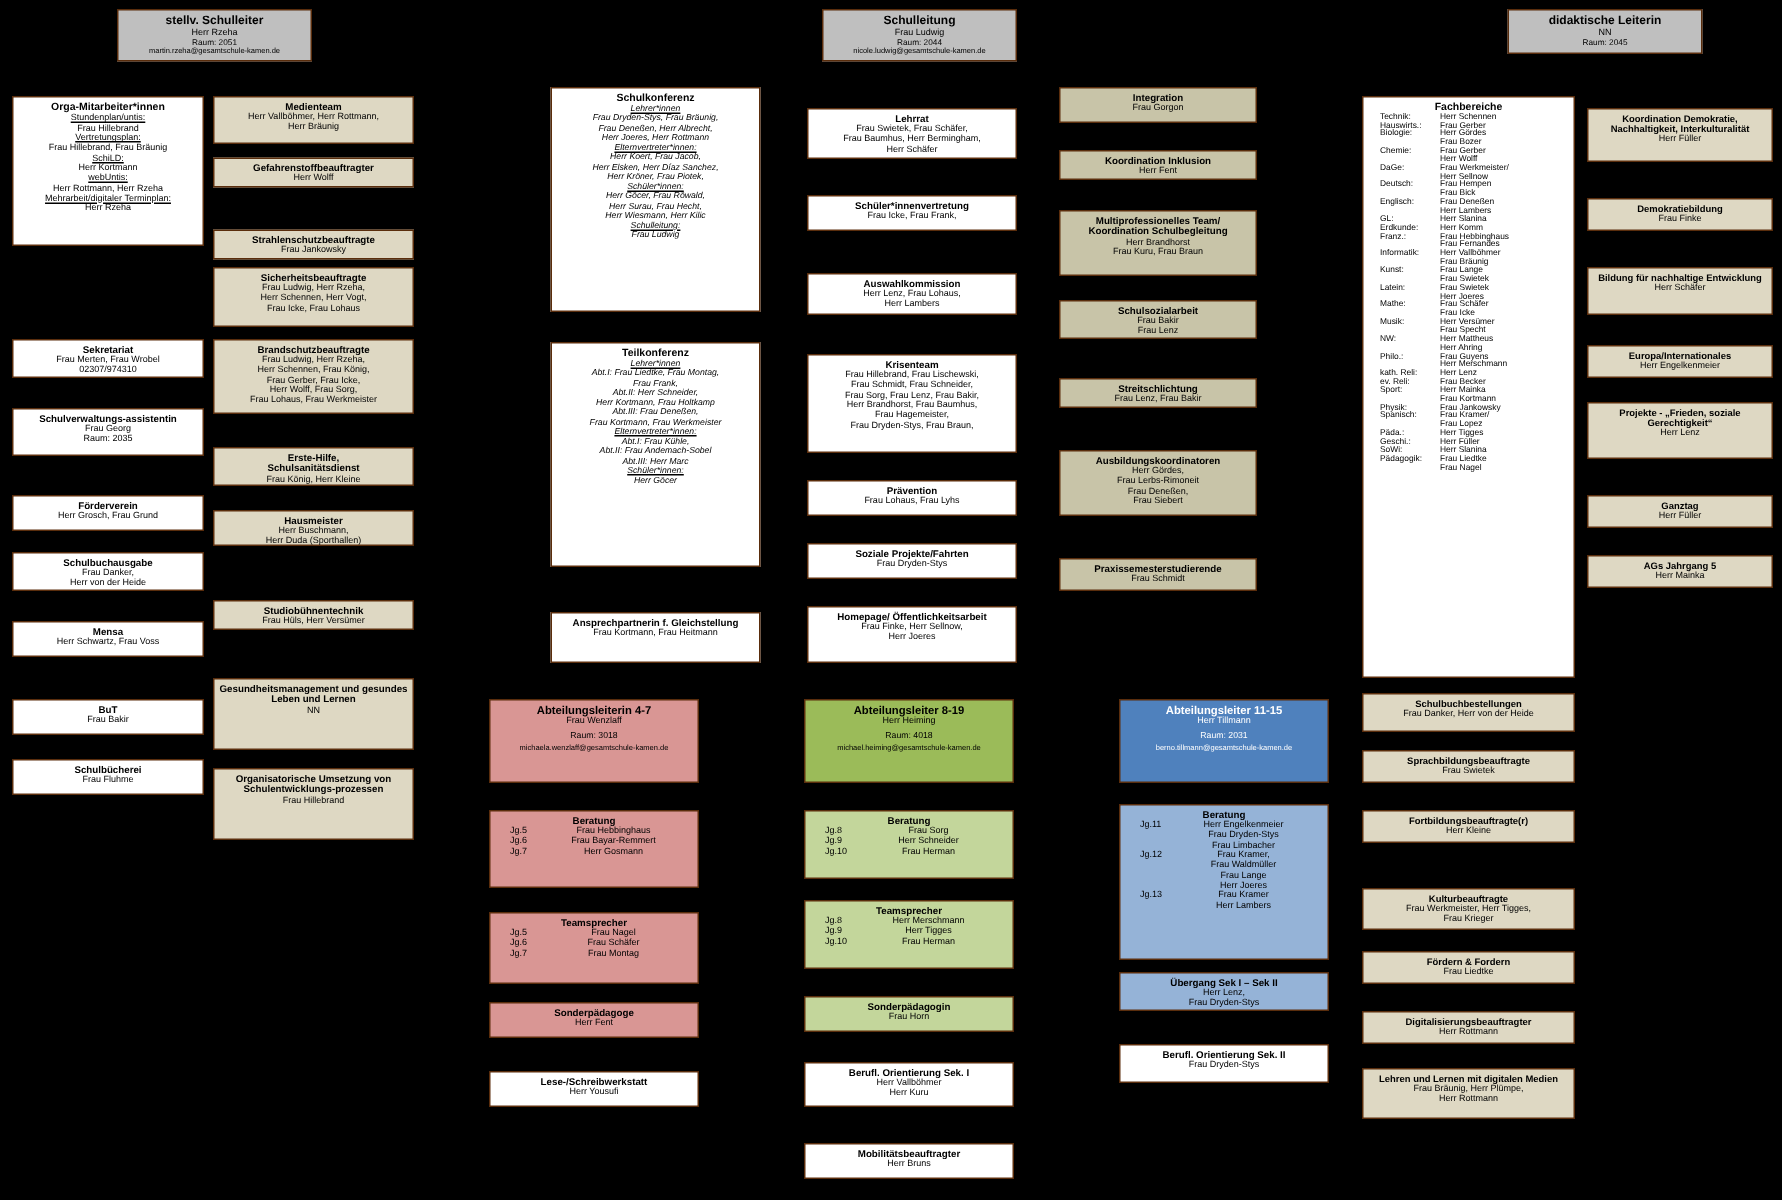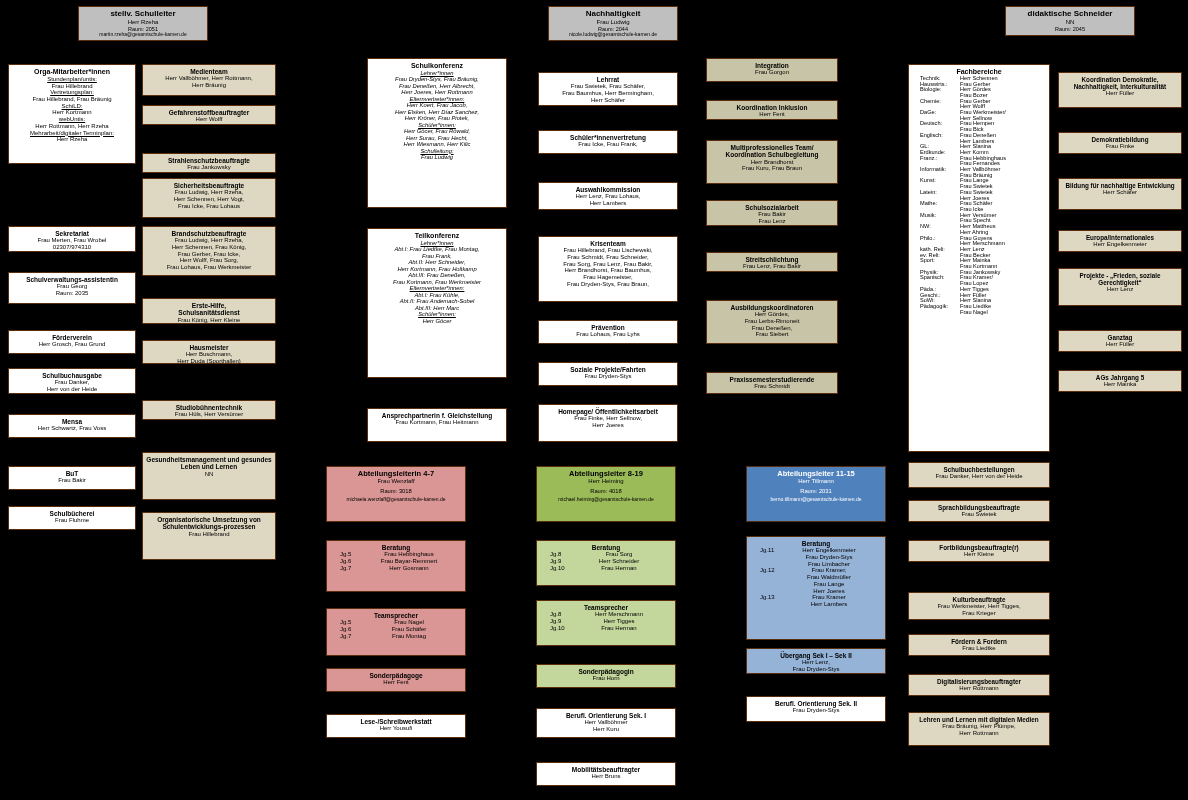--- a/index.html
+++ b/index.html
@@ -24,27 +24,27 @@
 <body>
 
 <div id="root">
     <div class="box gray" style="left: 78px; top: 6px; width: 130px; font-size: 6px;">
       <div class="t" style="font-size:8px">stellv. Schulleiter</div>
       <div class="s" style="font-size:6px">Herr Rzeha</div>
       <div class="s" style="font-size:5.5px">Raum: 2051</div>
       <div class="s tiny">martin.rzeha@gesamtschule-kamen.de</div>
     </div>
     <div class="box gray" style="left: 548px; top: 6px; width: 130px; font-size: 6px;">
-      <div class="t" style="font-size:8px">Nachhaltigkeit</div>
+      <div class="t" style="font-size:8px">Schulleitung</div>
       <div class="s" style="font-size:6px">Frau Ludwig</div>
       <div class="s" style="font-size:5.5px">Raum: 2044</div>
       <div class="s tiny">nicole.ludwig@gesamtschule-kamen.de</div>
     </div>
     <div class="box gray" style="left: 1005px; top: 6px; width: 130px; font-size: 6px;">
-      <div class="t" style="font-size:8px">didaktische Schneider</div>
+      <div class="t" style="font-size:8px">didaktische Leiterin</div>
       <div class="s" style="font-size:6px">NN</div>
       <div class="s" style="font-size:5.5px">Raum: 2045</div>
     </div>
     <div class="box white" style="left: 8px; top: 64px; width: 128px; height: 100px; font-size: 6px;">
       <div class="t" style="font-size:7px">Orga-Mitarbeiter*innen</div>
       <div class="s"><span class="u">Stundenplan/untis:</span><br>Frau Hillebrand<br><span class="u">Vertretungsplan:</span><br>Frau Hillebrand, Frau Bräunig<br><span class="u">SchiLD:</span><br>Herr Kortmann<br><span class="u">webUntis:</span><br>Herr Rottmann, Herr Rzeha<br><span class="u">Mehrarbeit/digitaler Terminplan:</span><br>Herr Rzeha<br></div>
     </div>
     <div class="box white" style="left: 8px; top: 226px; width: 128px; height: 26px; font-size: 6px;">
       <div class="t" style="font-size:6.5px">Sekretariat</div>
       <div class="s ">Frau Merten, Frau Wrobel<br>02307/974310</div>

